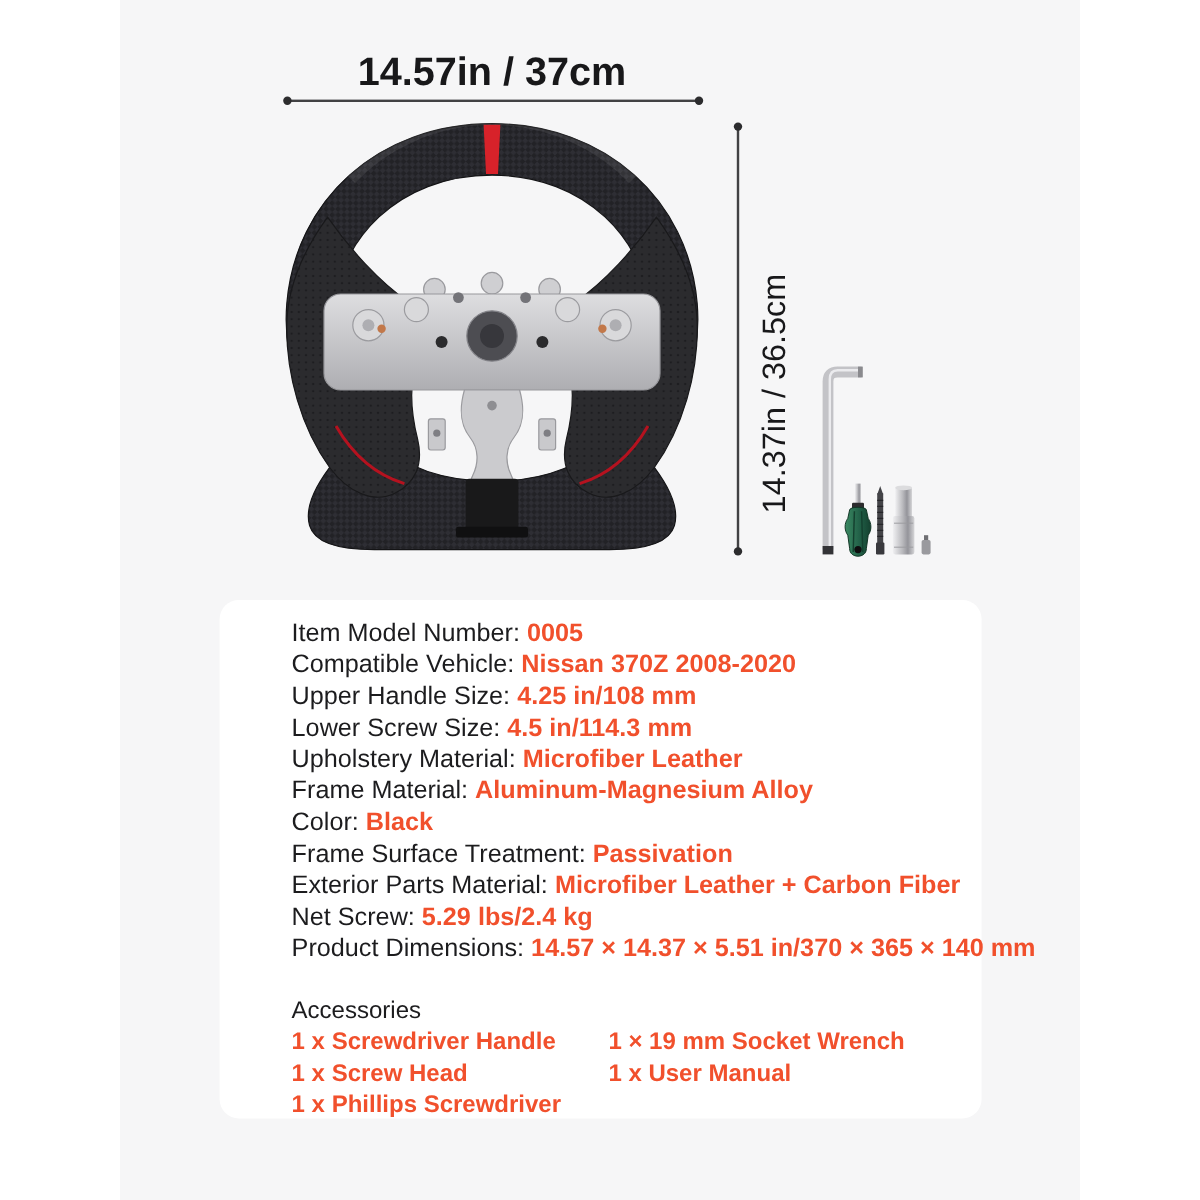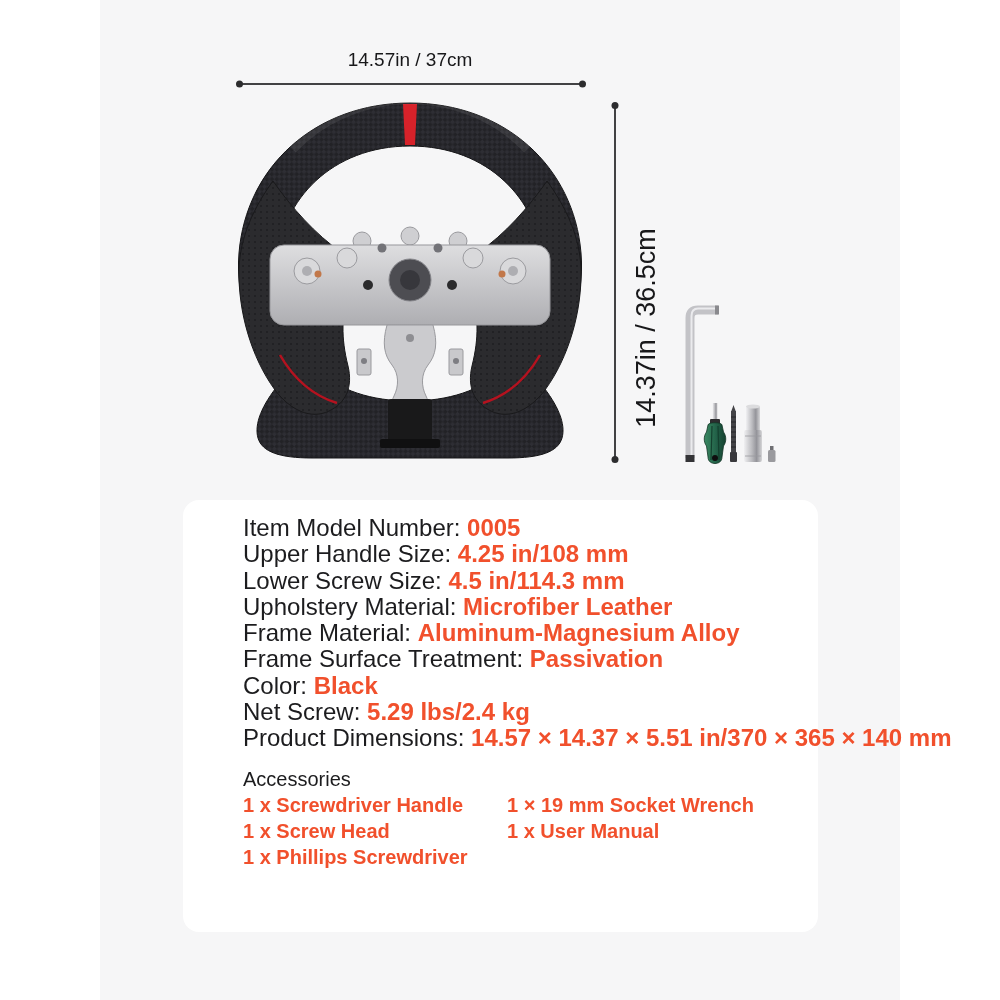--- a/index.html
+++ b/index.html
@@ -11,21 +11,21 @@
     --dim-line:#424244;
   }
   html,body{margin:0;padding:0;}
   body{font-family:"Liberation Sans","DejaVu Sans",sans-serif;background:#fff;}
   .page{position:relative;width:1000px;height:1000px;background:var(--page-bg);overflow:hidden;}
   .photo-bg{position:absolute;left:100px;top:0;width:800px;height:1000px;background:var(--photo-bg);}
 
   
   .dim-h-label{
     position:absolute;left:410px;top:60px;transform:translate(-50%,-50%);
-    font-size:19px;font-weight:400;color:#18181a;white-space:nowrap;
+    font-size:33px;font-weight:700;color:#18181a;white-space:nowrap;
   }
   .dim-v-label{
     position:absolute;left:646px;top:328px;
     transform:translate(-50%,-50%) rotate(-90deg);
     font-size:27px;font-weight:500;color:#18181a;white-space:nowrap;
   }
   .hline{position:absolute;left:238px;top:83px;width:346px;height:1.6px;background:var(--dim-line);}
   .vline{position:absolute;left:614px;top:104px;width:1.6px;height:357px;background:var(--dim-line);}
   .dot{position:absolute;width:7px;height:7px;border-radius:50%;background:#2c2c2e;}
   .hline .dot{top:50%;transform:translateY(-50%);}
@@ -35,24 +35,24 @@
 
   .wheel-svg{position:absolute;left:210px;top:95px;width:400px;height:375px;}
   .tools-svg{position:absolute;left:660px;top:300px;width:140px;height:170px;}
 
   
   .spec-panel{
     position:absolute;left:183px;top:500px;width:635px;height:432px;
     background:var(--panel-bg);border-radius:16px;box-sizing:border-box;
     padding:15px 10px 0 60px;
   }
-  .spec-row{font-size:24px;line-height:26.3px;color:var(--text);white-space:nowrap;}
+  .spec-row{font-size:21px;line-height:26.3px;color:var(--text);white-space:nowrap;}
   .spec-label{color:var(--text);}
   .spec-value{color:var(--accent);font-weight:700;}
-  .acc-title{font-size:20px;line-height:26px;color:var(--text);margin-top:14px;}
+  .acc-title{font-size:20px;line-height:26px;color:var(--text);margin-top:25px;}
   .acc-cols{display:flex;}
   .acc-col{display:flex;flex-direction:column;}
   .acc-col-1{width:264px;}
   .acc-item{font-size:20px;line-height:26.3px;color:var(--accent);font-weight:700;white-space:nowrap;}
 </style>
 </head>
 <body>
 
 <div class="page">
   <div class="photo-bg"></div>
@@ -191,26 +191,28 @@
 
     <g>
       <rect x="110" y="146" width="3.5" height="6" fill="#6f6f73"></rect>
       <rect x="108" y="150" width="7.5" height="12" rx="1.5" fill="#9a9a9e"></rect>
     </g>
   </svg>
 
   <div class="spec-panel">
     <div class="spec-list">
         <div class="spec-row"><span class="spec-label">Item Model Number: </span><span class="spec-value">0005</span></div>
+        <div class="spec-row"><span class="spec-label">Compatible Vehicle: </span><span class="spec-value">Nissan 370Z 2008-2020</span></div>
         <div class="spec-row"><span class="spec-label">Upper Handle Size: </span><span class="spec-value">4.25 in/108 mm</span></div>
         <div class="spec-row"><span class="spec-label">Lower Screw Size: </span><span class="spec-value">4.5 in/114.3 mm</span></div>
         <div class="spec-row"><span class="spec-label">Upholstery Material: </span><span class="spec-value">Microfiber Leather</span></div>
         <div class="spec-row"><span class="spec-label">Frame Material: </span><span class="spec-value">Aluminum-Magnesium Alloy</span></div>
+        <div class="spec-row"><span class="spec-label">Color: </span><span class="spec-value">Black</span></div>
         <div class="spec-row"><span class="spec-label">Frame Surface Treatment: </span><span class="spec-value">Passivation</span></div>
-        <div class="spec-row"><span class="spec-label">Color: </span><span class="spec-value">Black</span></div>
+        <div class="spec-row"><span class="spec-label">Exterior Parts Material: </span><span class="spec-value">Microfiber Leather + Carbon Fiber</span></div>
         <div class="spec-row"><span class="spec-label">Net Screw: </span><span class="spec-value">5.29 lbs/2.4 kg</span></div>
         <div class="spec-row"><span class="spec-label">Product Dimensions: </span><span class="spec-value">14.57 × 14.37 × 5.51 in/370 × 365 × 140 mm</span></div>
       </div>
     <div class="acc-title">Accessories</div>
     <div class="acc-cols">
       <div class="acc-col acc-col-1">
           <div class="acc-item">1 x Screwdriver Handle</div>
           <div class="acc-item">1 x Screw Head</div>
           <div class="acc-item">1 x Phillips Screwdriver</div>
         </div>

